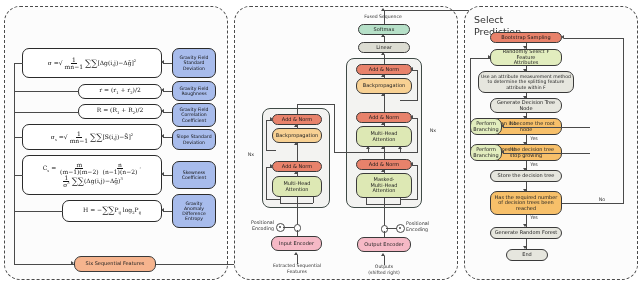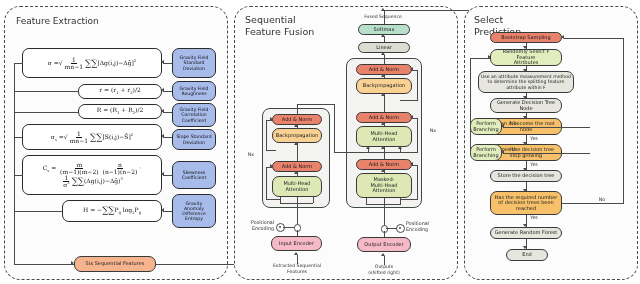--- a/index.html
+++ b/index.html
@@ -50,21 +50,20 @@
   .frac .den{padding:0 1px;}
   .sig{font-size:1.45em;line-height:0.7;display:inline-block;vertical-align:middle;}
   .sq{display:inline-block;}
 </style>
 </head>
 <body>
 
 <div class="stage">
 
   <div class="panel" style="left:4px;top:6px;width:222px;height:272px;"></div>
-  <div class="panel-title" style="left:16px;top:16px;width:120px;font-size:9px;">Feature Extraction</div>
 
   <div class="box formula rb" style="left:22px;top:48px;width:140px;height:30px;">
     <span class="sq">σ =√<span class="frac">
           <span class="num">1</span>
           <span class="den">mn−1</span>
         </span><span class="sig">∑</span><span class="sig">∑</span>[Δg(i,j)−Δḡ]<sup>2</sup></span>
   </div>
   <div class="box formula rb" style="left:78px;top:84px;width:84px;height:15px;">
     <span class="sq">r = (r<sub>1</sub> + r<sub>2</sub>)/2</span>
   </div>
@@ -133,22 +132,20 @@
   <div class="ln h" style="left:14px;top:211px;width:49px;"></div>
   <div class="ln h" style="left:14px;top:264px;width:60px;"></div>
   <div class="ar ar-r" style="left:71px;top:261.2px;"></div>
 
   <div class="box orange rb" style="left:74px;top:256px;width:82px;height:16px;">Six Sequential Features</div>
 
   <div class="ln h" style="left:156px;top:264px;width:90px;"></div>
   <div class="ar ar-r" style="left:244px;top:261.2px;"></div>
 
   <div class="panel" style="left:234px;top:6px;width:222px;height:272px;"></div>
-  <div class="panel-title" style="left:245px;top:14px;width:110px;">Sequential
-Feature Fusion</div>
 
   <div class="shell" style="left:262px;top:108px;width:68px;height:100px;"></div>
   <div class="lbl" style="left:244px;top:152px;width:14px;">Nx</div>
 
   <div class="box salmon rb" style="left:272px;top:114px;width:50px;height:11px;">Add &amp; Norm</div>
   <div class="box amber rb" style="left:272px;top:128px;width:50px;height:15px;">Backpropagation</div>
   <div class="box salmon rb" style="left:272px;top:161px;width:50px;height:11px;">Add &amp; Norm</div>
   <div class="box green rb" style="left:272px;top:176px;width:50px;height:21px;white-space:pre-line;">Multi-Head
 Attention</div>
 

